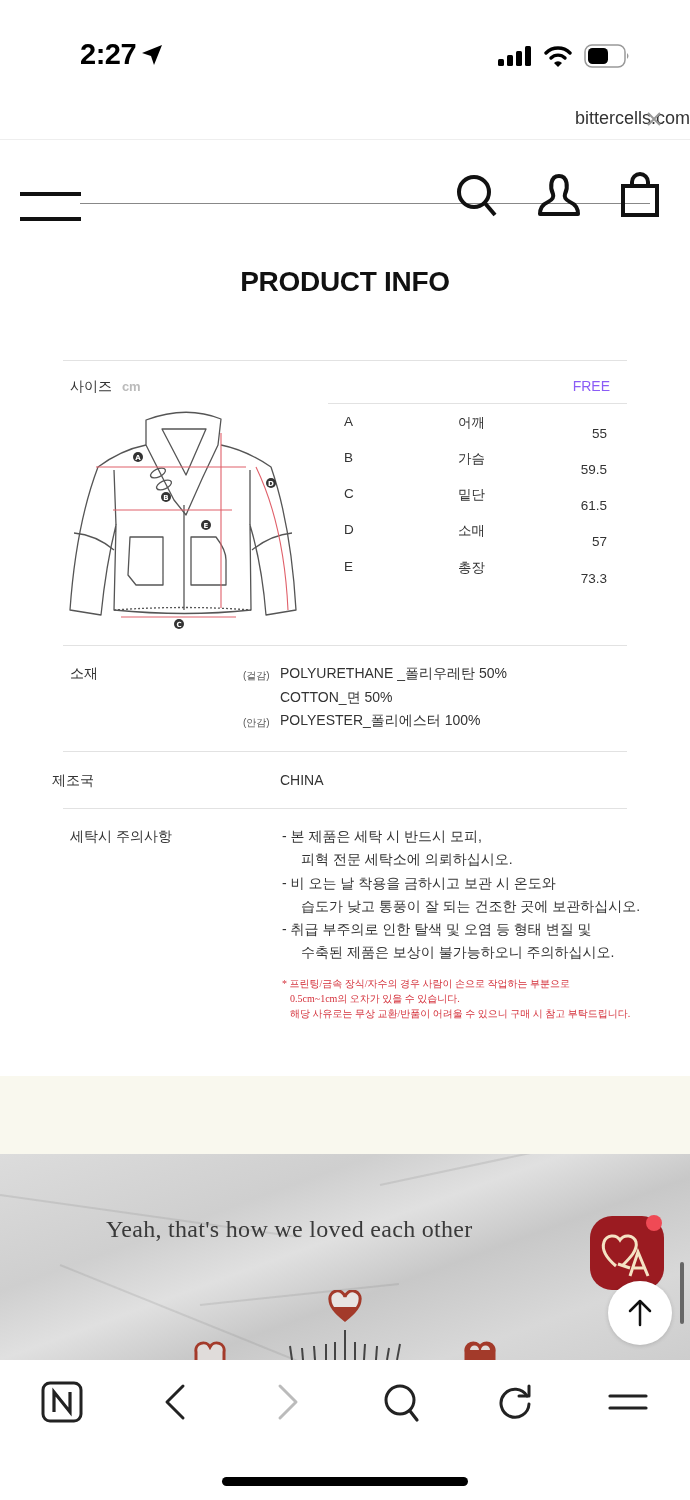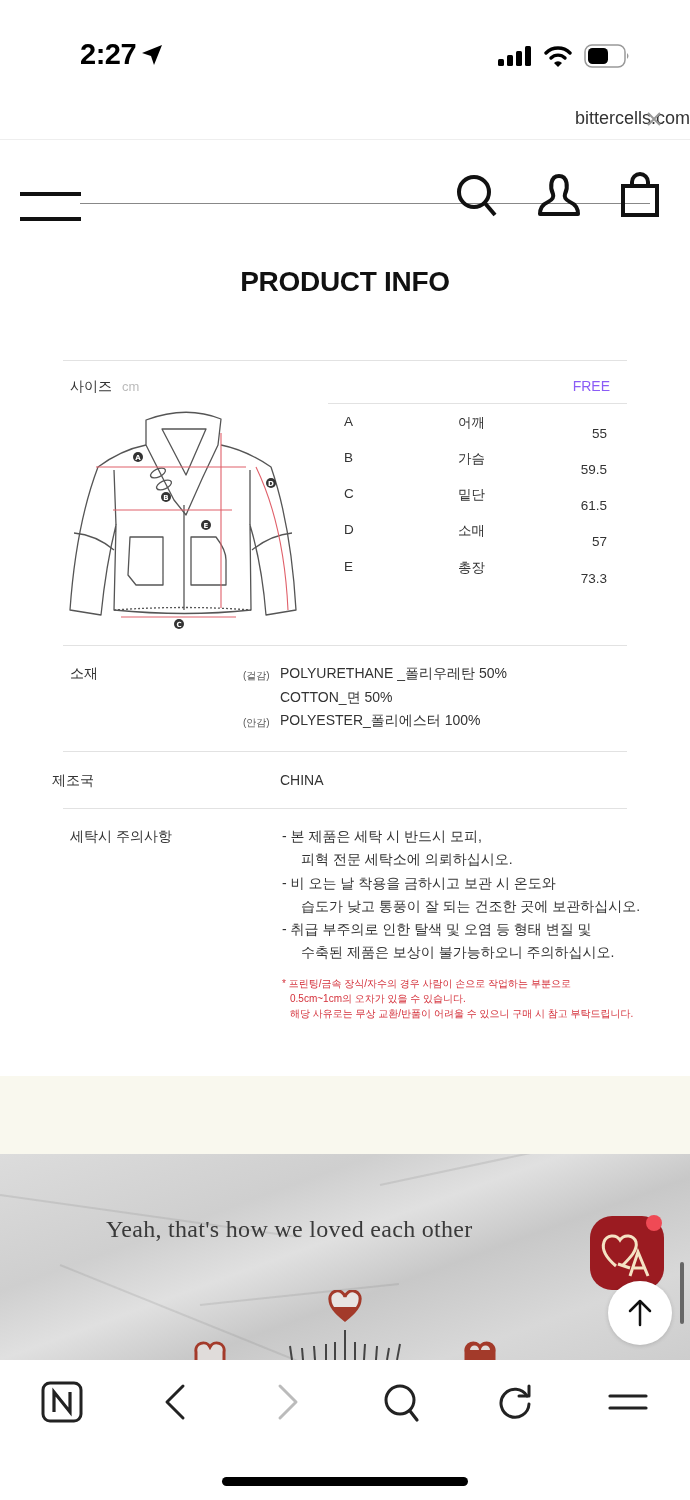--- a/index.html
+++ b/index.html
@@ -35,21 +35,21 @@
   .size-row .c2 { position: absolute; left: 130px; text-align: right; }
   .size-row .c3 { position: absolute; right: 20px; text-align: left; margin-top: 12px; }
 
   .jacket { position: absolute; left: 66px; top: 405px; width: 240px; height: 225px; }
 
   .mat-tag { position: absolute; font-size: 10px; color: #555; }
   .mat-line { position: absolute; left: 280px; font-size: 14px; color: #333; }
 
   .care-line { position: absolute; left: 282px; font-size: 14px; color: #333; white-space: nowrap; }
   .care-line.cont { left: 301px; }
-  .warn { position: absolute; left: 282px; font-size: 10px; color: #d4303a; white-space: nowrap; line-height: 14px; }
+  .warn { position: absolute; left: 282px; font-size: 10px; color: #d4303a; white-space: nowrap; line-height: 14px; font-family: Liberation Serif, serif; }
 
   
   .cream { position: absolute; top: 1076px; left: 0; width: 690px; height: 78px; background: #f9f8ee; }
   .paper { position: absolute; top: 1154px; left: 0; width: 690px; height: 206px;
     background: linear-gradient(160deg, #dcdcdc 0%, #cfcfcf 30%, #e0e0e0 45%, #c8c8c8 60%, #d8d8d8 80%, #cdcdcd 100%); overflow: hidden; }
   .paper-crease { position: absolute; background: rgba(120,120,120,0.18); height: 2px; transform-origin: left; }
   .tagline { position: absolute; left: 106px; top: 1216px; font-family: Liberation Serif, serif; font-size: 24px; color: #3a3a3a; letter-spacing: 0.3px; }
 
   .chat-btn { position: absolute; left: 590px; top: 1216px; width: 74px; height: 74px; background: #9b1b21; border-radius: 22px; }
   .chat-dot { position: absolute; left: 646px; top: 1215px; width: 16px; height: 16px; background: #ef4a55; border-radius: 50%; }
@@ -118,21 +118,21 @@
     <path d="M13 14 V10 A8 8 0 0 1 29 10 V14" stroke="#111" stroke-width="4" fill="none"></path>
   </svg>
 </div>
 
 <div class="pi-title">PRODUCT INFO</div>
 
 <div class="divider" style="top:360px"></div>
 
 <div class="label" style="left:70px; top:378px;">
   <span>사이즈</span>
-  <span class="muted" style="margin-left:6px; font-size:13px;">cm</span>
+  <span class="muted" style="margin-left:6px; font-size:13px;font-weight:bold;">cm</span>
 </div>
 <div class="size-free">FREE</div>
 <div class="size-table-top"></div>
 
 <div>
   <div class="size-row" style="top:414px">
     <span class="c1">A</span>
     <span class="c2">어깨</span>
     <span class="c3">55</span>
   </div>

